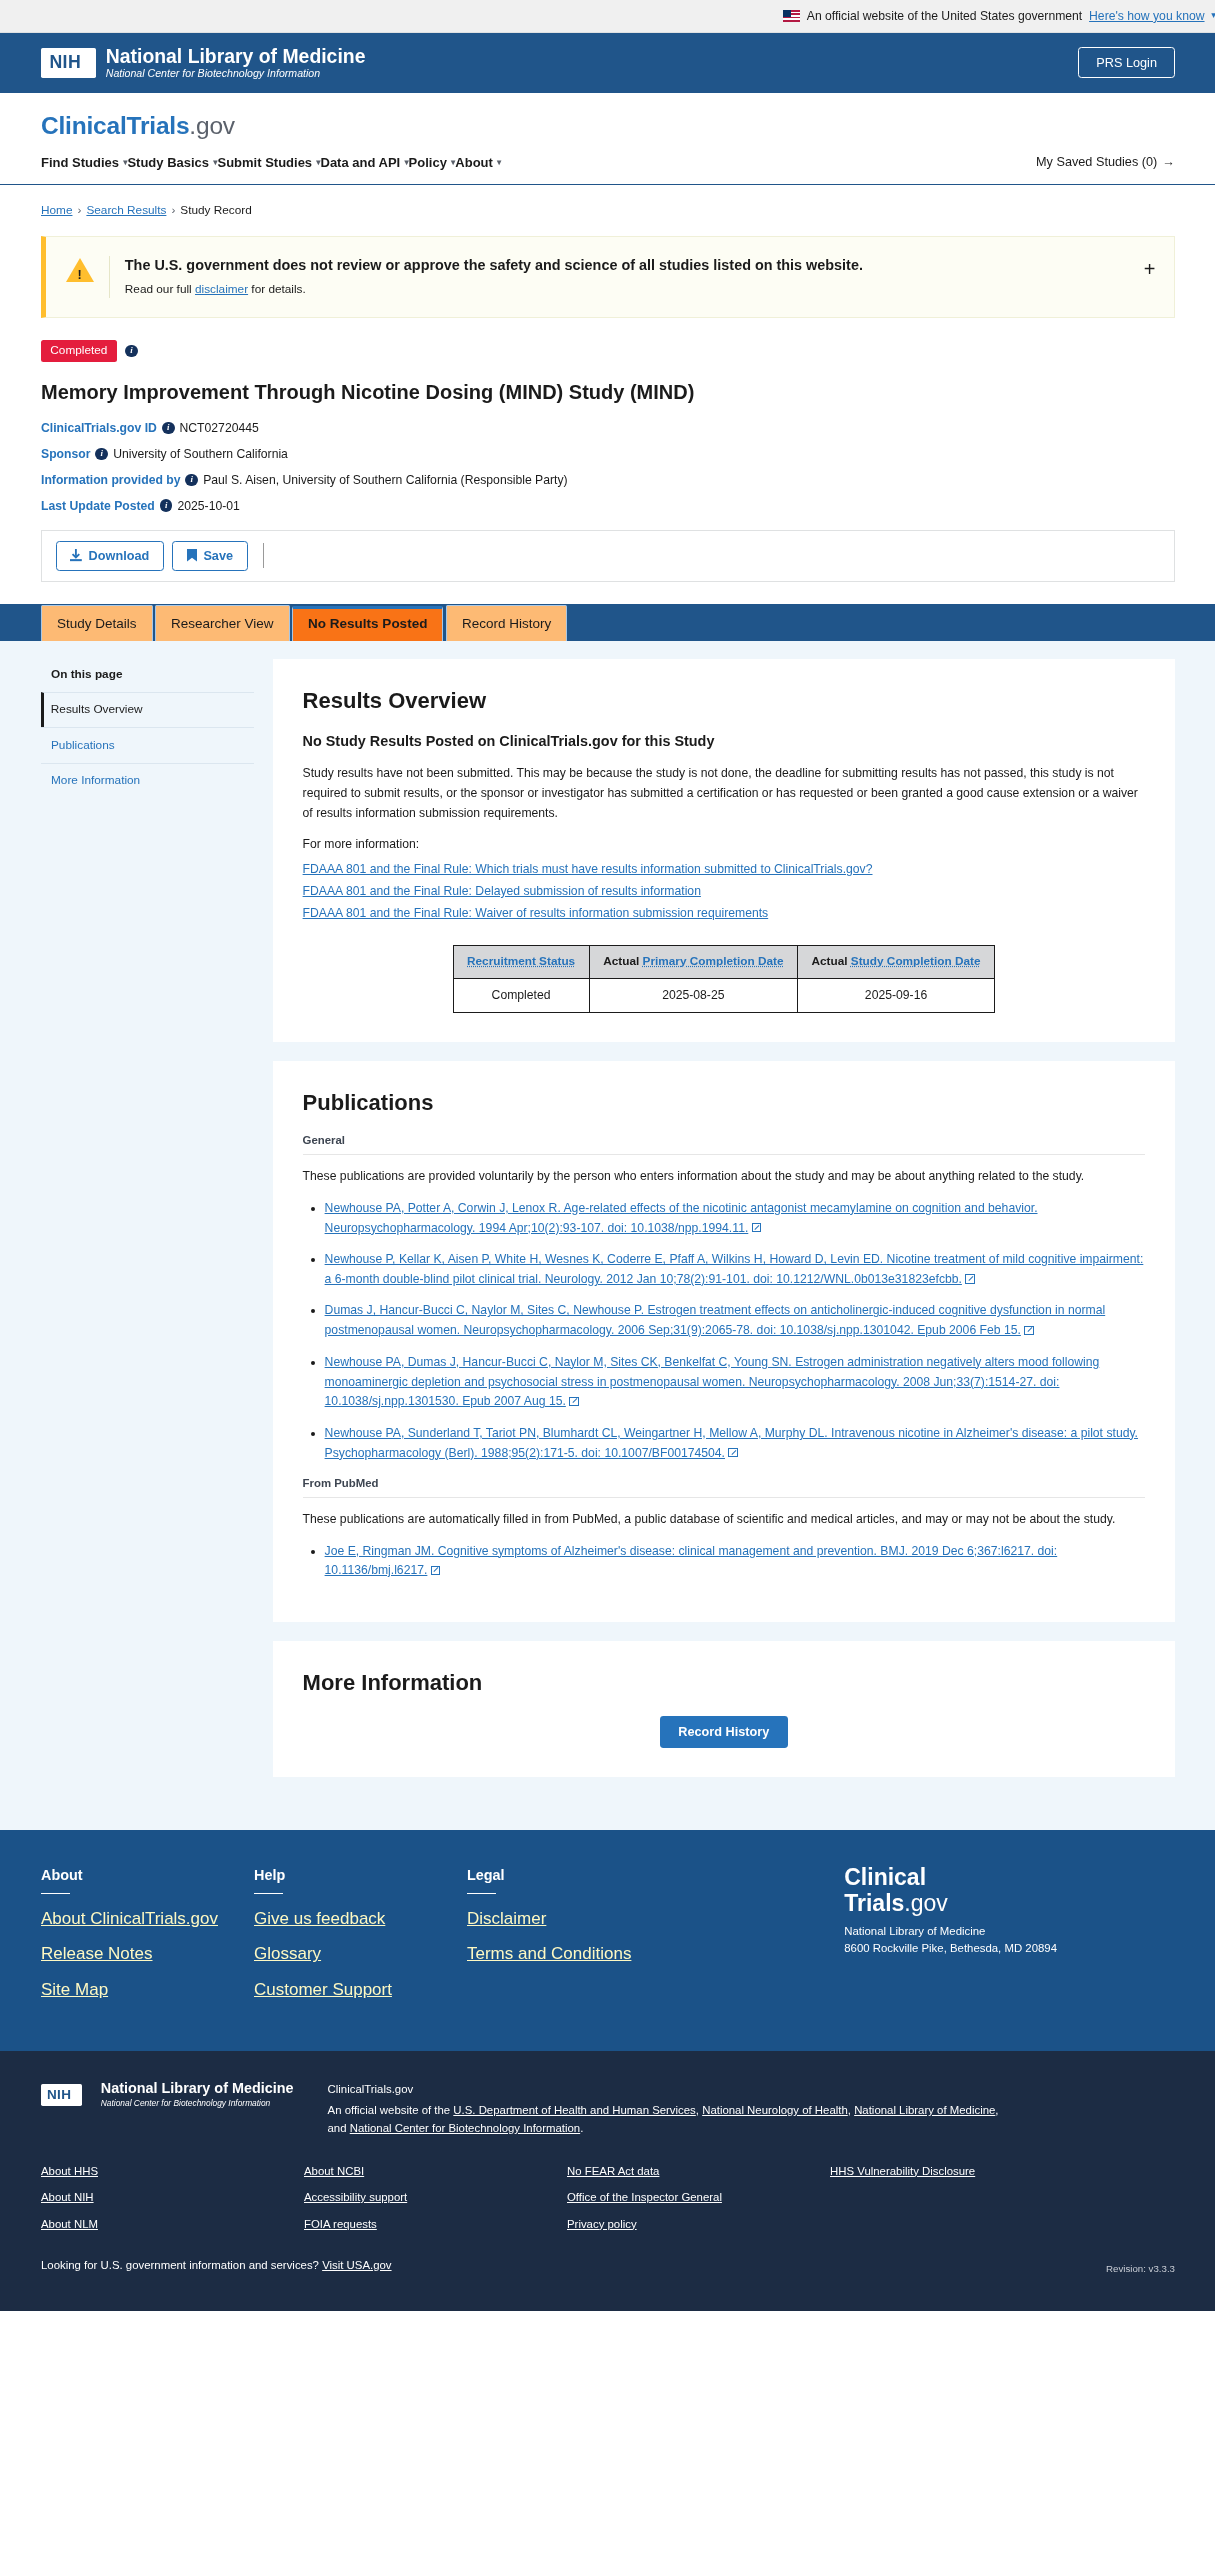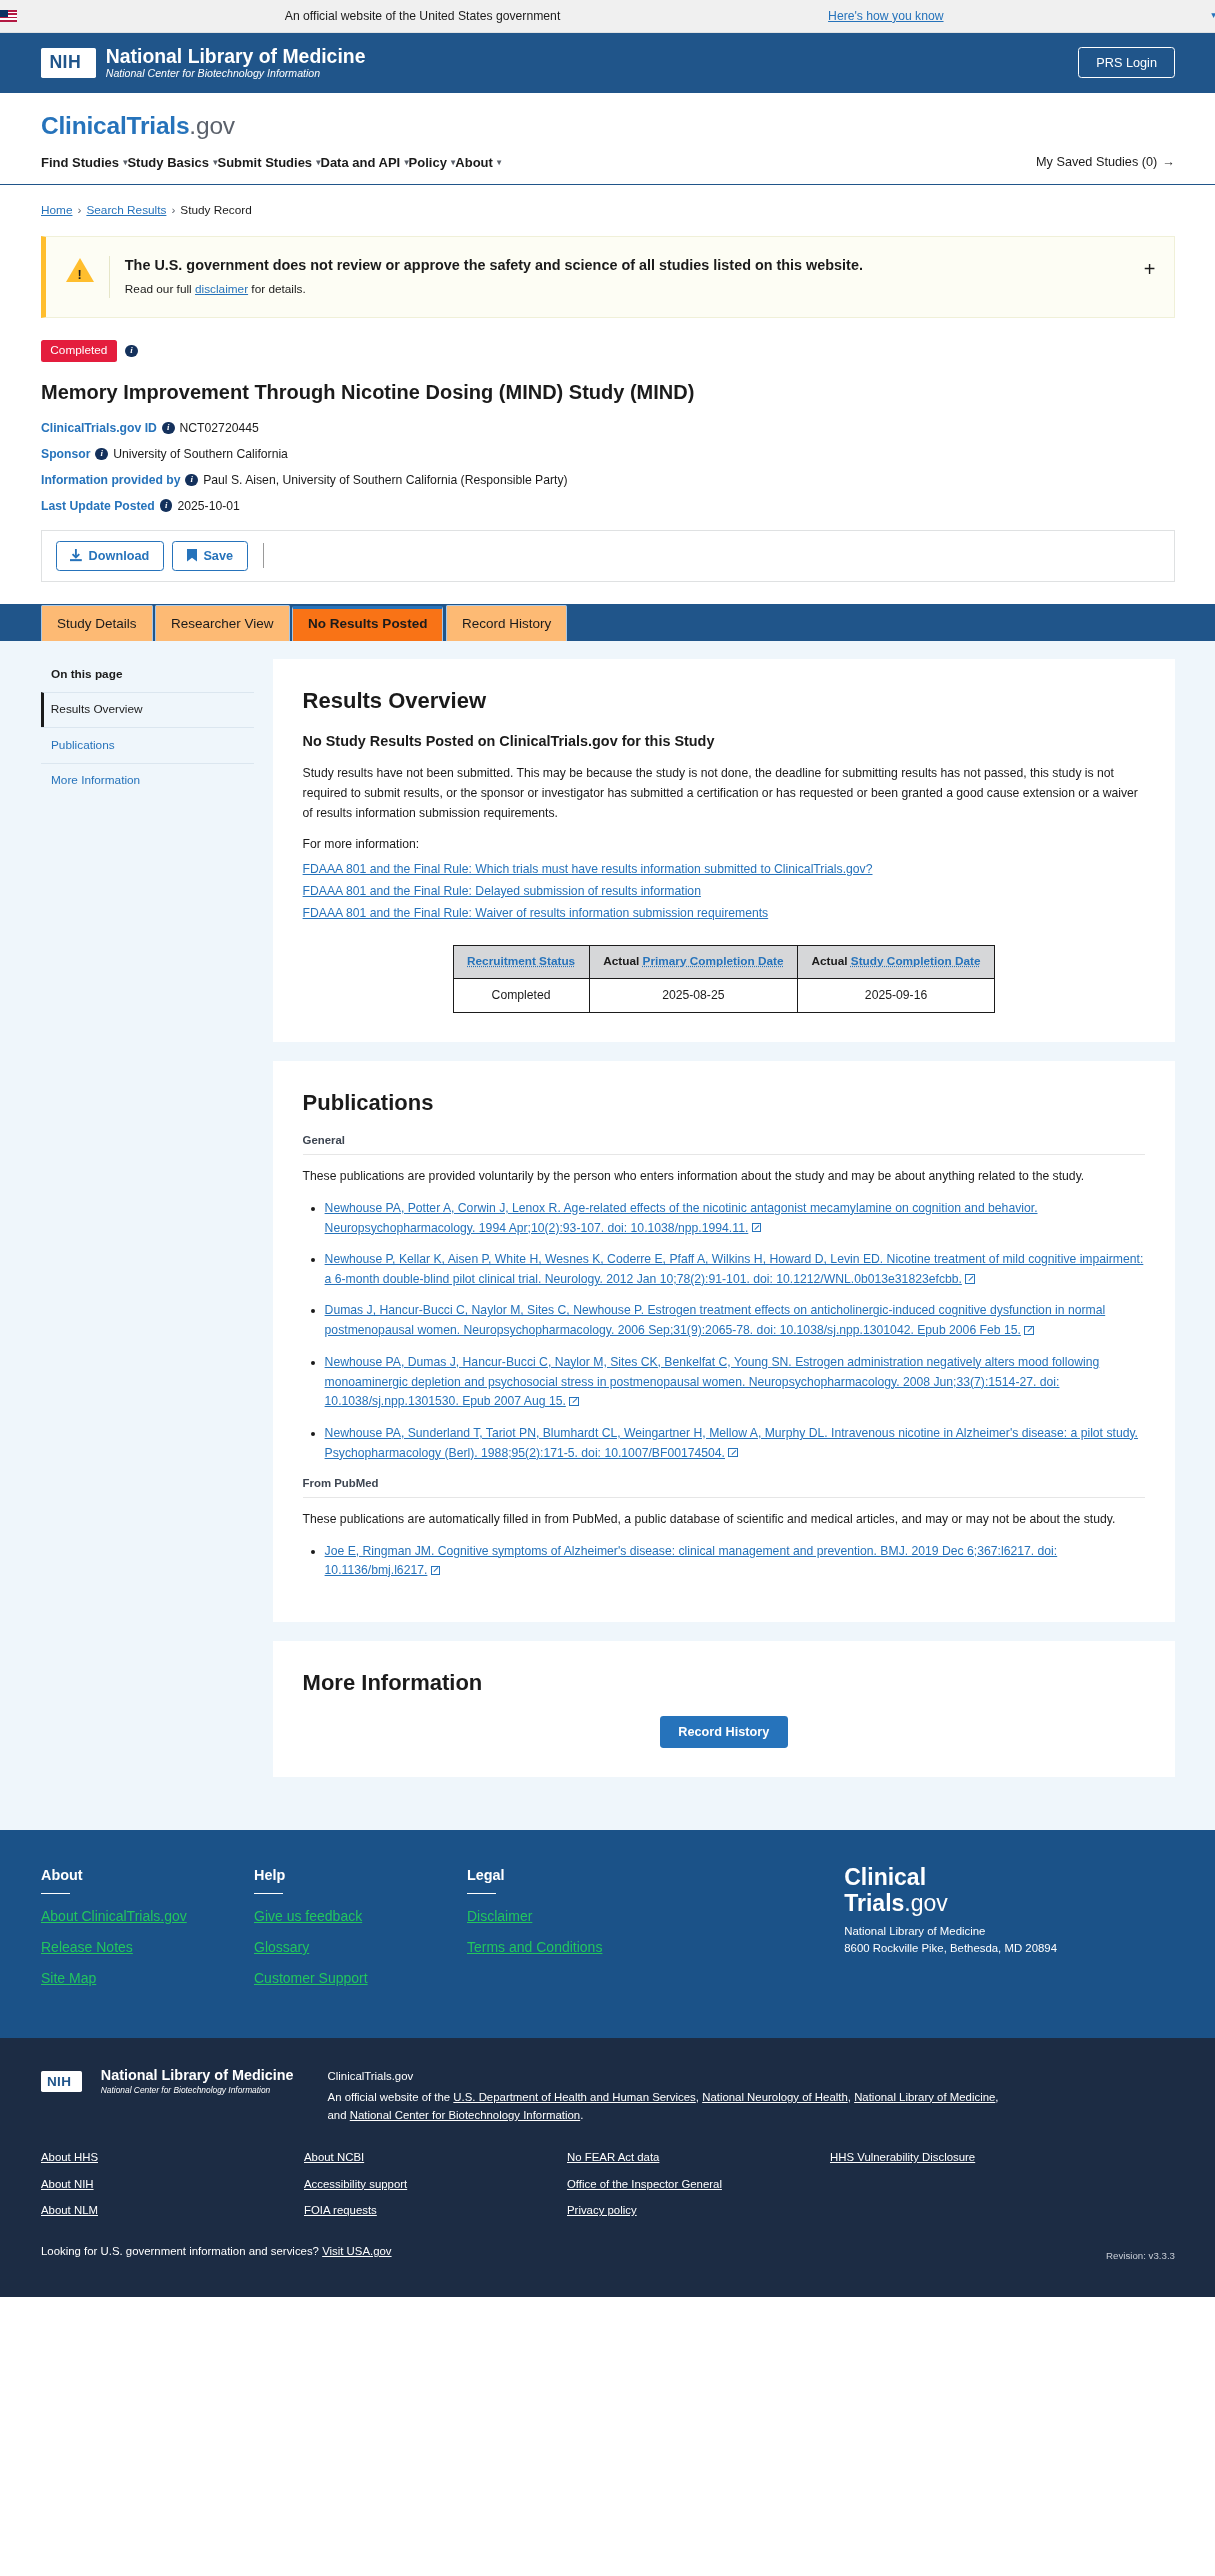--- a/index.html
+++ b/index.html
@@ -15,21 +15,21 @@
   .wrap { width: 1216px; margin: 0 auto; }
 
   
   .gov-banner {
     background: #f0f0f0;
     font-size: 12.2px;
     padding: 6.8px 0;
     border-bottom: 0.8px solid #dfe1e2;
   }
   .gov-banner-in {
-    display: flex; align-items: center; justify-content: space-between;
+    display: flex; align-items: center; justify-content: flex-end;
     gap: 6.8px;
   }
   .flag {
     display: inline-block; width: 17px; height: 11.8px;
     background:
       linear-gradient(to bottom,
         #b31942 0 1.7px, #fff 1.7px 3.4px, #b31942 3.4px 5px, #fff 5px 6.8px,
         #b31942 6.8px 8.4px, #fff 8.4px 10px, #b31942 10px 11.8px);
     position: relative; vertical-align: middle;
   }
@@ -209,21 +209,21 @@
     background: #2673bb; color: #fff; border: none; font-size: 12.7px; font-weight: 700;
     padding: 9.3px 18.6px; border-radius: 3.4px; cursor:pointer; display:block; margin: 17px auto 0;
     font-family: "Liberation Sans", sans-serif;
   }
 
   
   .footer-top { background: #1b5288; color:#fff; padding: 35px 41px 39px; display:flex; }
   .fcol { width: 213px; }
   .fcol h4 { font-size: 14.4px; font-weight: 700; margin-bottom: 6.8px; }
   .fcol .rule { width: 29px; border-bottom: 1.7px solid #fff; margin-bottom: 11.8px;}
-  .fcol a { display:block; color:#22c55e; font-size: 14px; text-decoration: underline; margin-bottom: 10px; }
+  .fcol a { display:block; color:#fef9c3; font-size: 17px; text-decoration: underline; margin-bottom: 10px; }
   .fbrand { margin-left: auto; padding-right: 118px; }
   .fbrand .ct { font-size: 23px; font-weight: 700; line-height: 1.12; }
   .fbrand .ct .gov { font-weight: 400; }
   .fbrand .addr { font-size: 11.4px; line-height: 1.5; margin-top: 6.8px; }
 
   .footer-bottom { background: #1c2c44; color:#fff; padding: 29px 41px 34px; }
   .fb-top { display:flex; gap: 34px; align-items:flex-start; }
   .fb-nih { display:flex; align-items:center; gap: 8.4px; flex: 0 0 auto; }
   .fb-nih .nih-mark { font-size: 13.5px; padding: 4.2px 3.4px 4.2px 5.9px;}
   .fb-nih .nih-mark .arrow { border-top-width:6.8px;border-bottom-width:6.8px;border-left-width:6.8px; }

